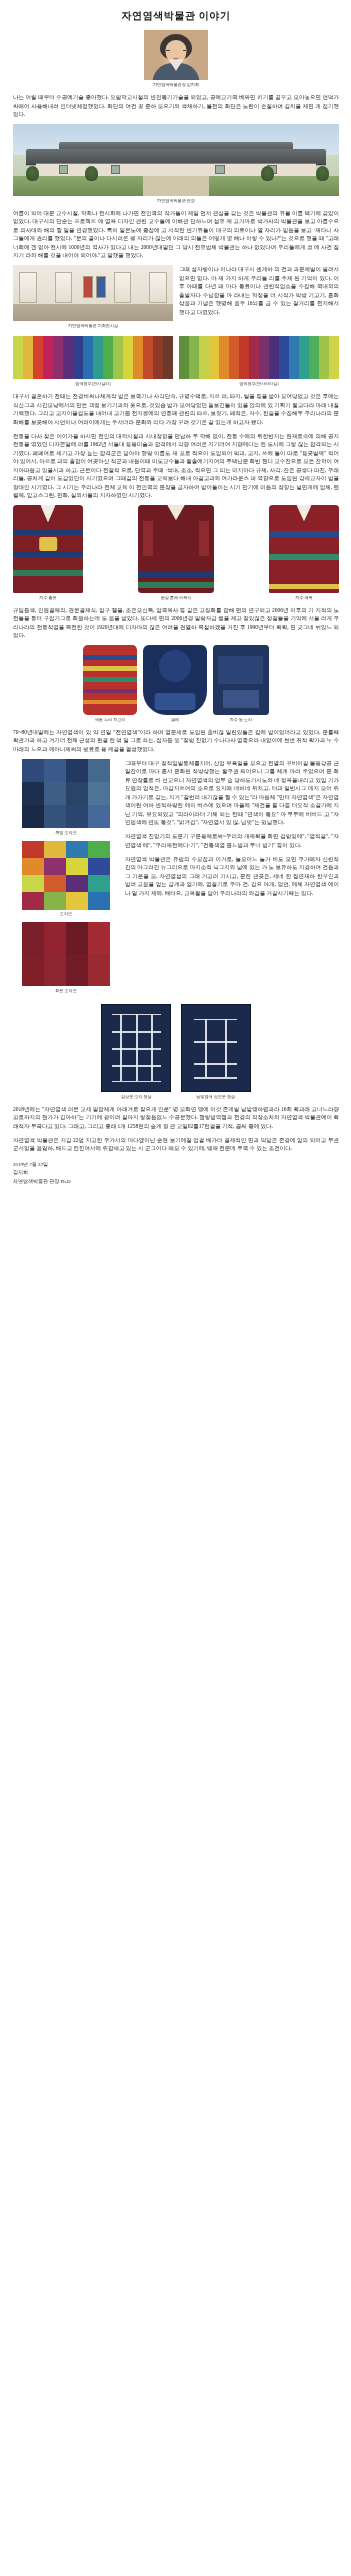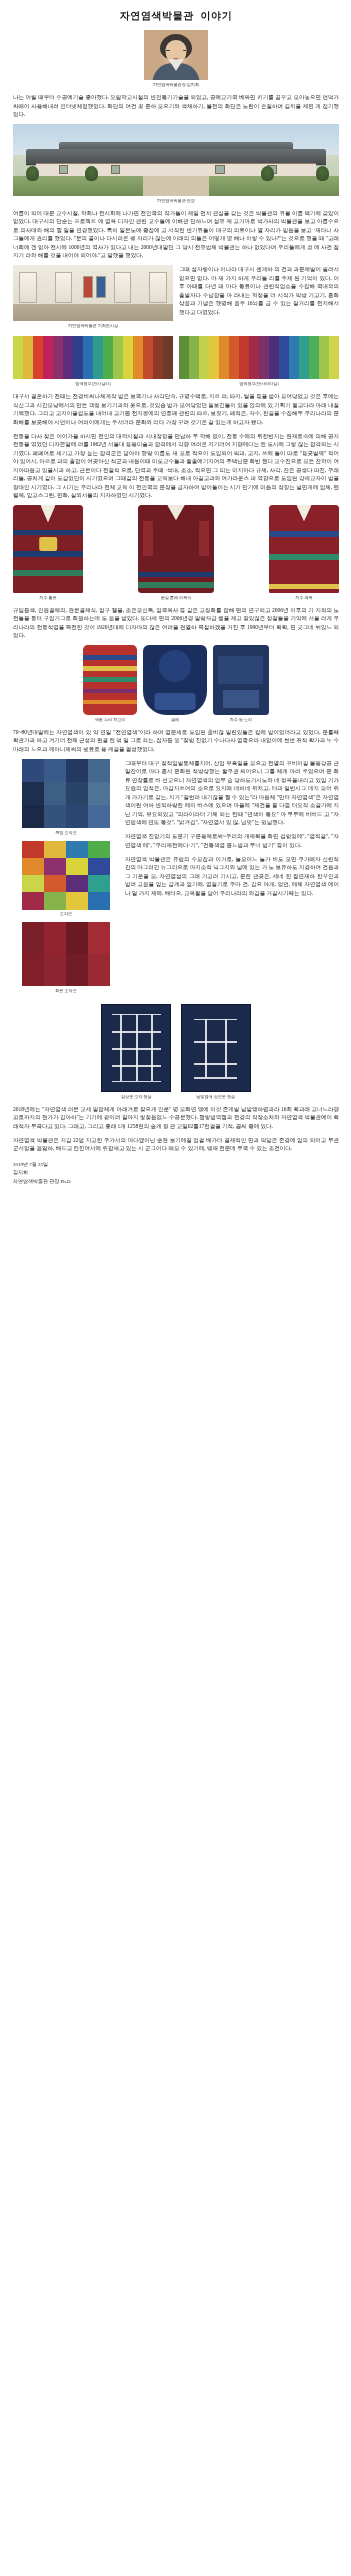--- a/index.html
+++ b/index.html
@@ -13,21 +13,21 @@
   .page {
     width: 352px;
     padding: 5.9px 13px 17.6px 13px;
   }
   .doc-title {
     text-align: center;
     font-size: 10px;
     font-weight: bold;
     letter-spacing: 0.6px;
     margin: 3.5px 0 7px 0;
-    font-family: Liberation Mono, monospace;
+    font-family: Liberation Serif, serif;
   }
   .para {
     font-size: 5.5px;
     line-height: 1.55;
     text-align: justify;
     margin: 0 0 5.3px 0;
     word-break: break-all;
   }
   .caption {
     font-size: 4.1px;

